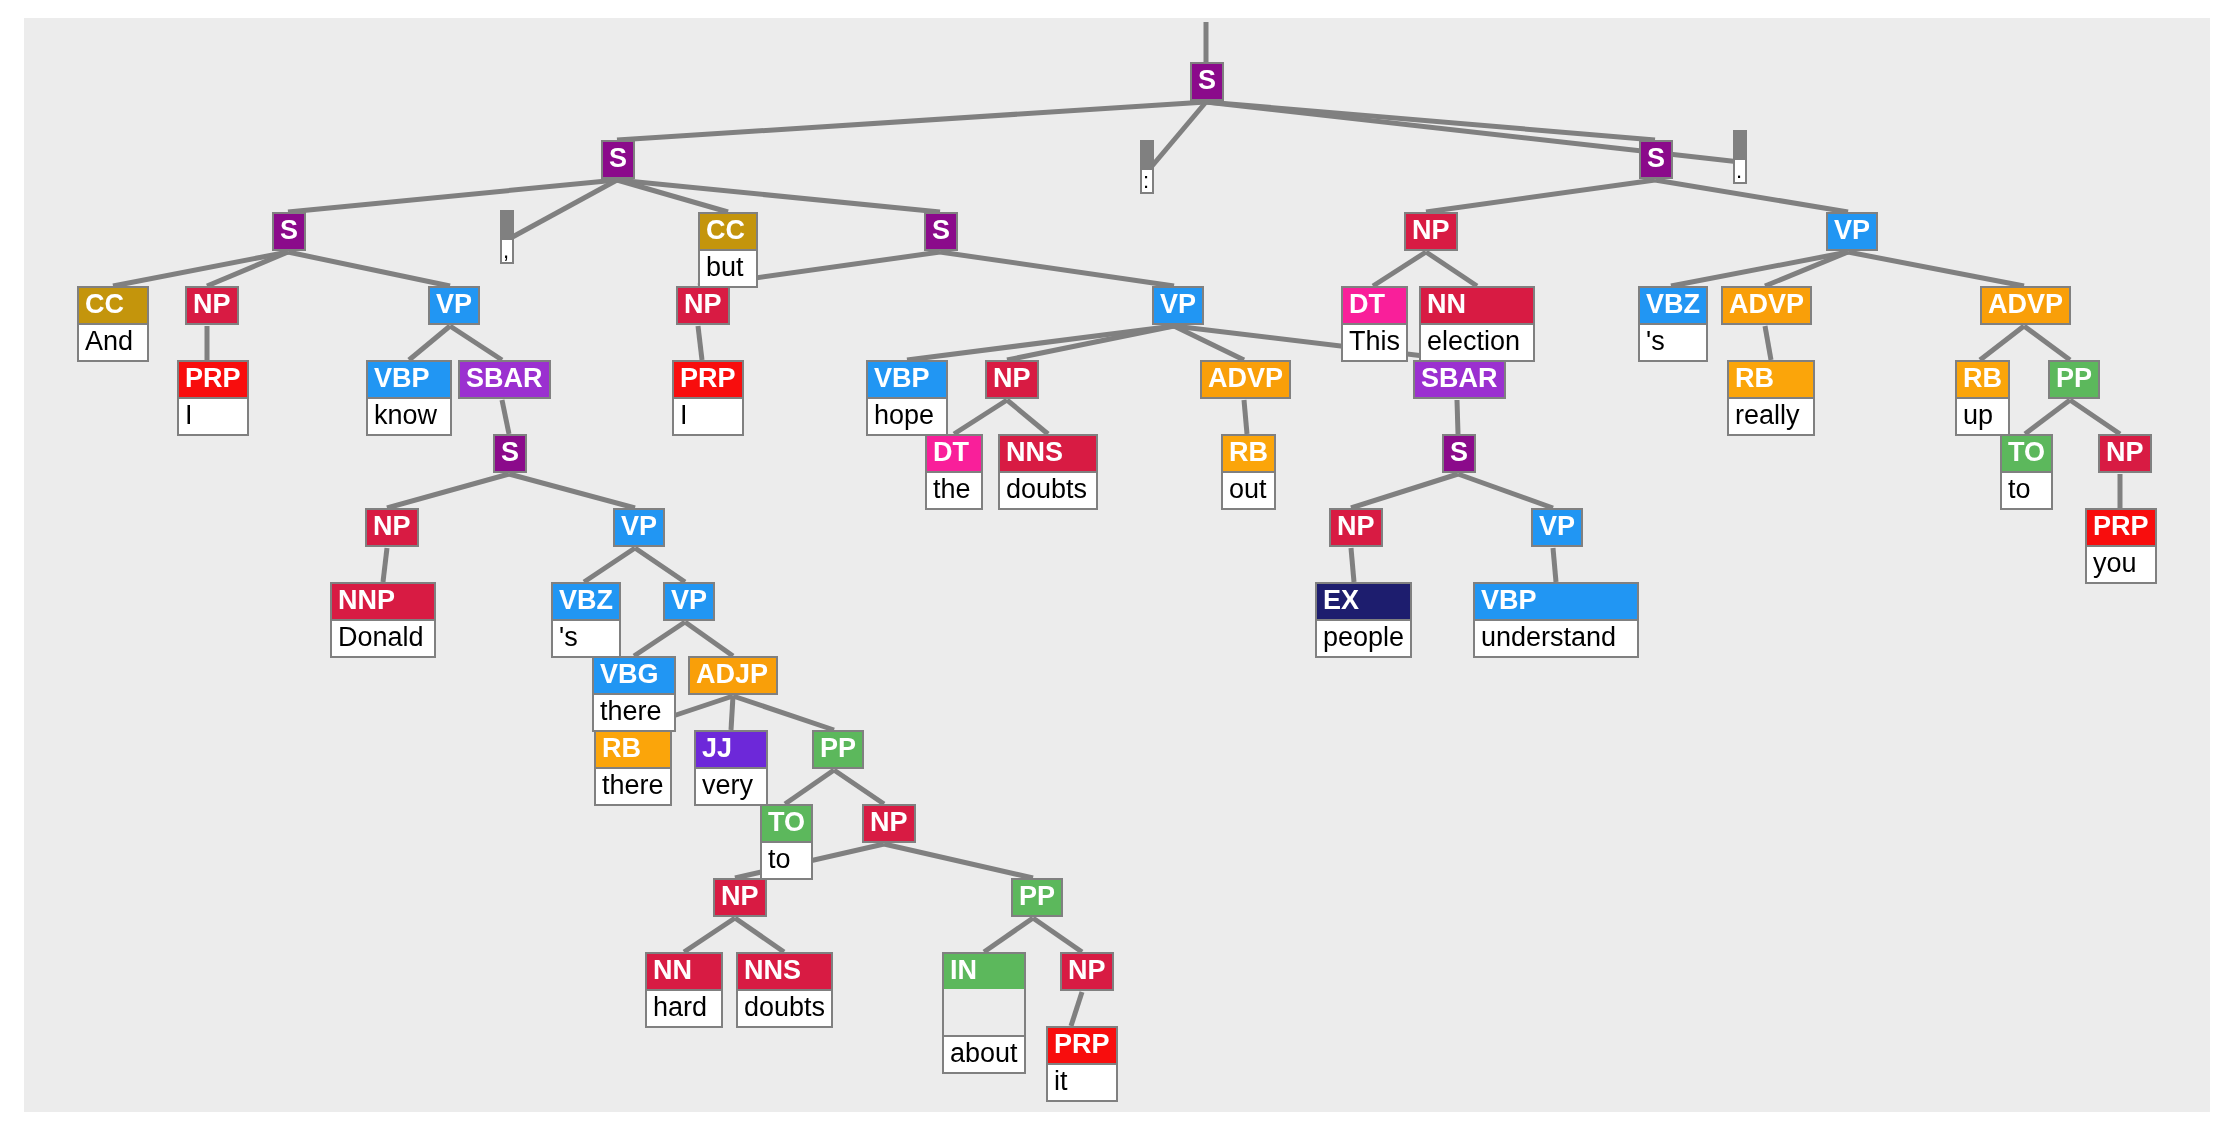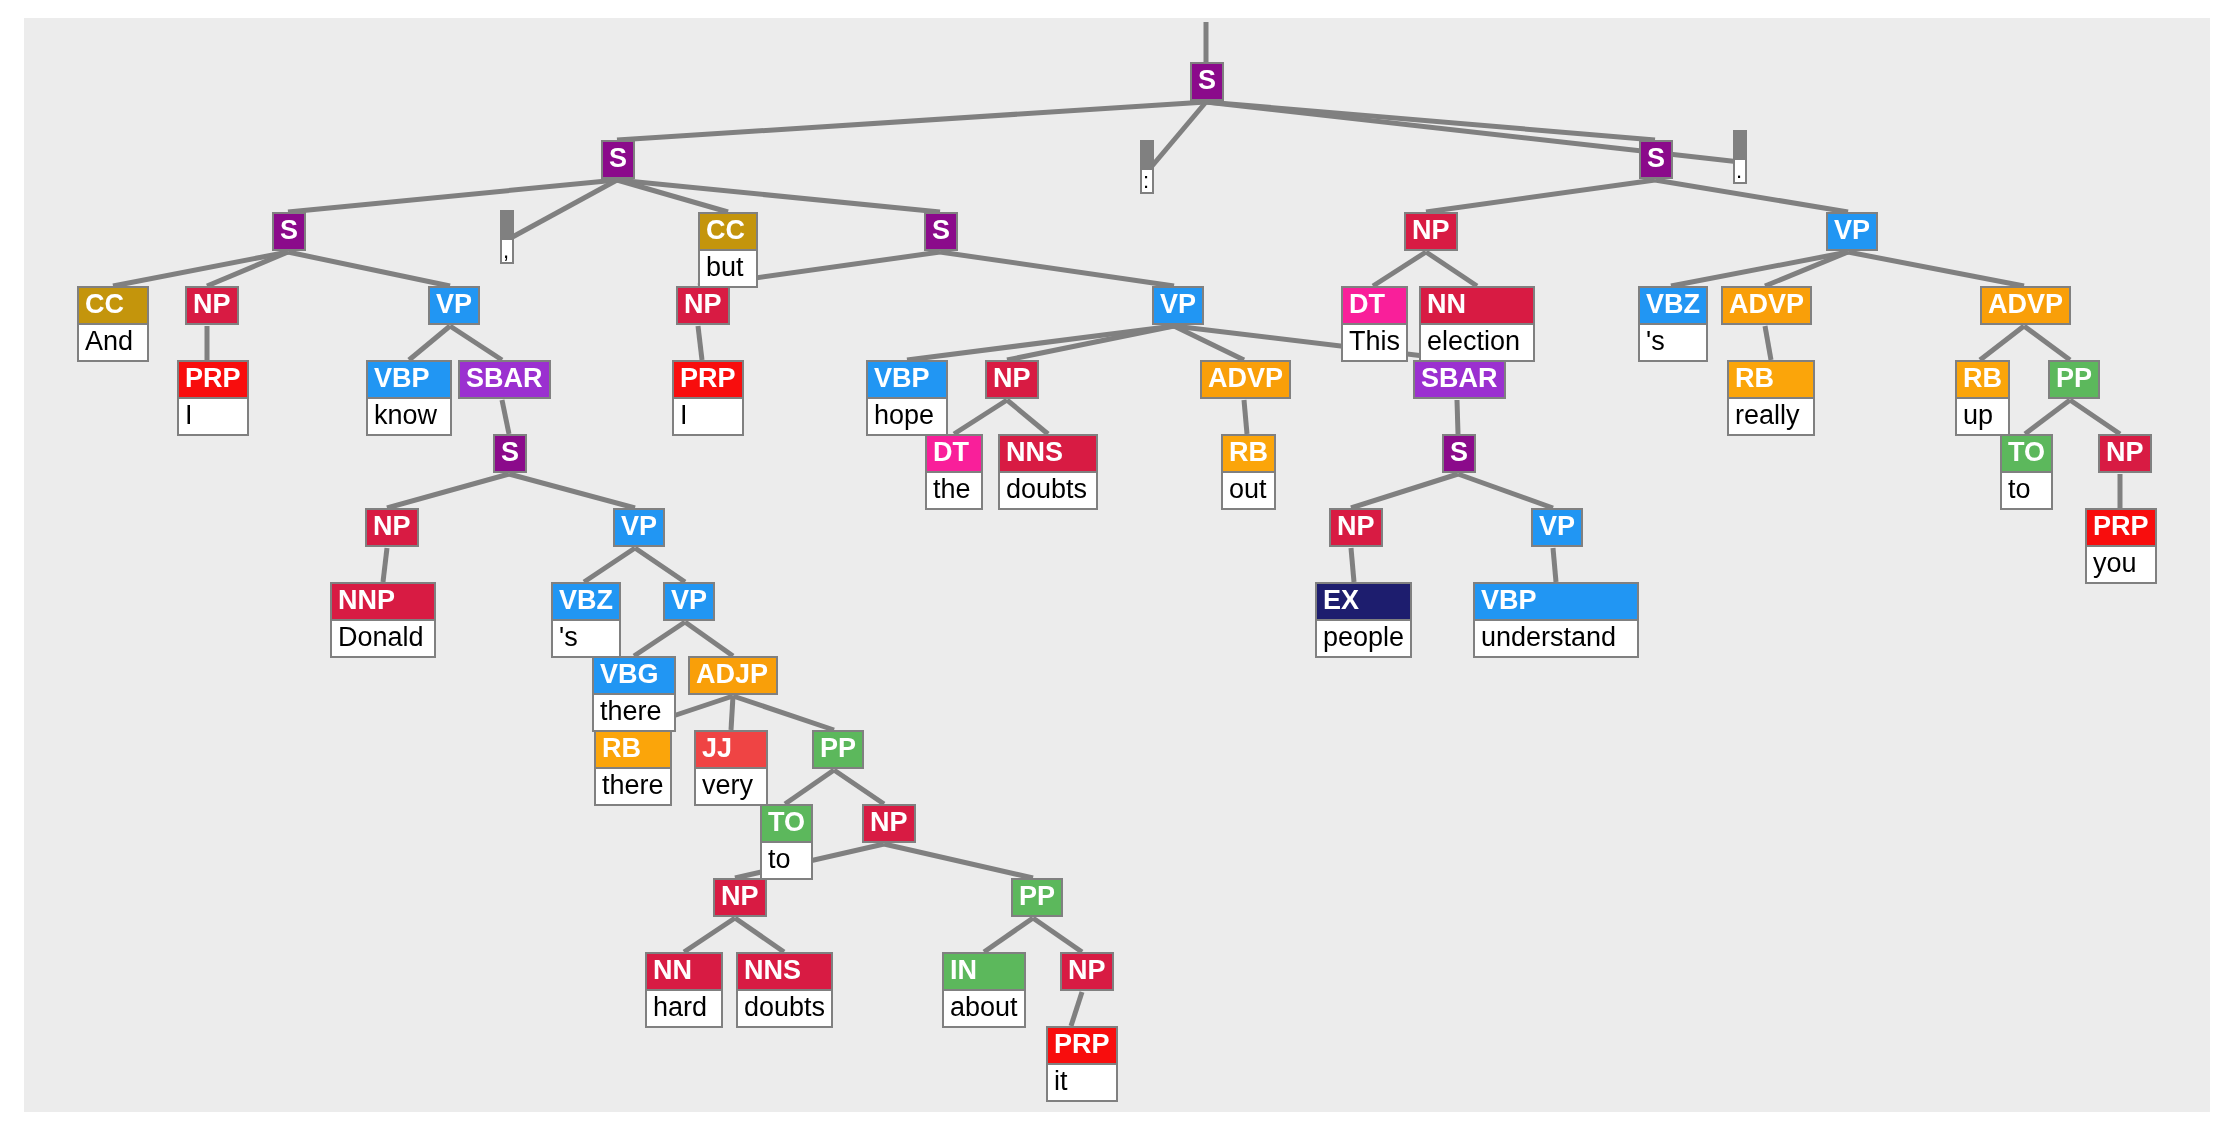--- a/index.html
+++ b/index.html
@@ -306,21 +306,21 @@
         <div class="node-word">there</div>
       </div>
       <div class="node-box" style="left: 688px; top: 656px; min-width: 90px;">
         <div class="node-label" style="background: rgb(249, 159, 9);">ADJP</div>
       </div>
       <div class="node-box" style="left: 594px; top: 730px; min-width: 74px;">
         <div class="node-label" style="background: rgb(251, 165, 10);">RB</div>
         <div class="node-word">there</div>
       </div>
       <div class="node-box" style="left: 694px; top: 730px; min-width: 74px;">
-        <div class="node-label" style="background: #ef4444;">JJ</div>
+        <div class="node-label" style="background: #6d28d9;">JJ</div>
         <div class="node-word">very</div>
       </div>
       <div class="node-box" style="left: 812px; top: 730px; min-width: 44px;">
         <div class="node-label" style="background: rgb(92, 184, 92);">PP</div>
       </div>
       <div class="node-box" style="left: 760px; top: 804px; min-width: 50px;">
         <div class="node-label" style="background: rgb(92, 184, 92);">TO</div>
         <div class="node-word">to</div>
       </div>
       <div class="node-box" style="left: 862px; top: 804px; min-width: 44px;">
@@ -333,21 +333,21 @@
         <div class="node-label" style="background: rgb(92, 184, 92);">PP</div>
       </div>
       <div class="node-box" style="left: 645px; top: 952px; min-width: 78px;">
         <div class="node-label" style="background: rgb(216, 27, 67);">NN</div>
         <div class="node-word">hard</div>
       </div>
       <div class="node-box" style="left: 736px; top: 952px; min-width: 96px;">
         <div class="node-label" style="background: rgb(216, 27, 67);">NNS</div>
         <div class="node-word">doubts</div>
       </div>
-      <div class="node-box" style="left: 942px; top: 952px; min-width: 84px;">
+      <div class="node-box" style="left: 942px; top: 952px; min-width: 84px; gap: 46px;">
         <div class="node-label" style="background: rgb(92, 184, 92);">IN</div>
         <div class="node-word">about</div>
       </div>
       <div class="node-box" style="left: 1060px; top: 952px; min-width: 44px;">
         <div class="node-label" style="background: rgb(216, 27, 67);">NP</div>
       </div>
       <div class="node-box" style="left: 1046px; top: 1026px; min-width: 50px;">
         <div class="node-label" style="background: rgb(248, 13, 13);">PRP</div>
         <div class="node-word">it</div>
       </div>

